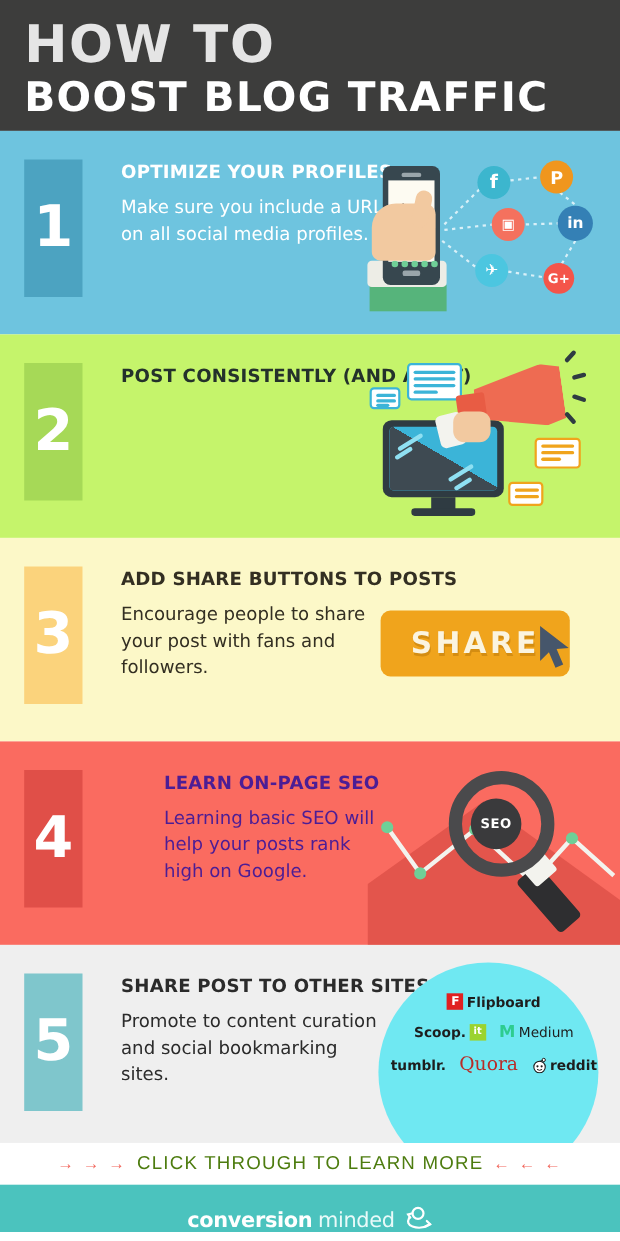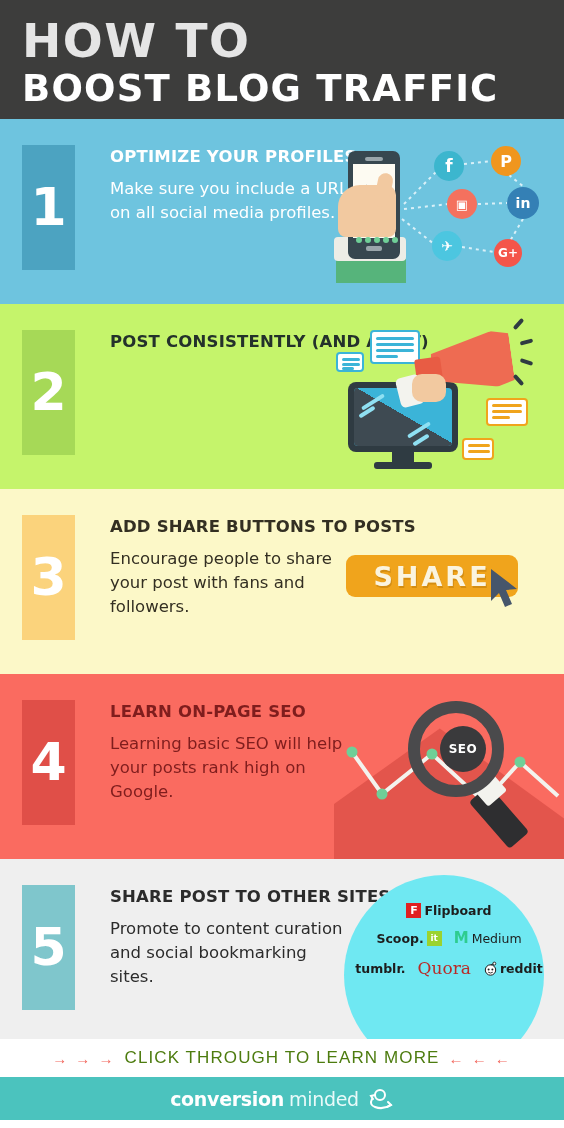--- a/index.html
+++ b/index.html
@@ -88,21 +88,21 @@
   .s2 { background:#C5F46B; }
   .s2 .numbox { background:#A6D957; }
   .s2 .copy h3, .s2 .copy p { color:#24312B; }
 
   .s3 { background:#FCF8C8; }
   .s3 .numbox { background:#FBD37C; }
   .s3 .copy h3, .s3 .copy p { color:#332F22; }
 
   .s4 { background:#FA6B60; }
   .s4 .numbox { background:#E04F48; }
-  .s4 .copy h3, .s4 .copy p { color:#7f1d1d; }
+  .s4 .copy h3, .s4 .copy p { color:#4c1d95;margin-left:39px; }
 
   .s5 { background:#EFEFEF; height:180px; }
   .s5 .numbox { background:#7FC6CC; }
   .s5 .copy h3, .s5 .copy p { color:#2B2B2B; }
 
   
   .cta {
     height:38px;
     background:#FFFFFF;
     display:flex;
@@ -121,21 +121,21 @@
     font-size:15px;
     color:#F2685E;
     letter-spacing:2px;
   }
 
   
   .footer {
     height:43px;
     background:#4BC3BE;
     display:flex;
-    align-items:center;
+    align-items:flex-end;
     justify-content:center;
     gap:5px;
   }
   .footer .lg1 {
     font-size:19px; font-weight:bold; color:#FFFFFF;
     font-family:"DejaVu Sans", sans-serif; letter-spacing:-0.3px;
   }
   .footer .lg2 {
     font-size:19px; font-weight:400; color:#E9FAF9;
     font-family:"DejaVu Sans", sans-serif; letter-spacing:-0.3px;
@@ -198,21 +198,21 @@
   .mega-hand { position:absolute; left:78px; top:70px; width:34px; height:28px; background:#F2C9A0; border-radius:10px; }
   .mega-cuff { position:absolute; left:64px; top:72px; width:24px; height:30px; background:#F3F3EE; border-radius:5px; transform:rotate(-14deg);}
   .mega-ray { position:absolute; background:#2F3B42; width:13px; height:4px; border-radius:2px; }
 
   .bub { position:absolute; border-radius:4px; }
   .bub i { position:absolute; left:4px; height:2.5px; border-radius:2px; display:block; }
 
   
   .share-btn {
     position:absolute; left:12px; top:66px;
-    width:172px; height:42px; background:#F0A41C;
+    width:172px; height:60px; background:#F0A41C;
     border-radius:9px;
     display:flex; align-items:center; justify-content:center;
   }
   .share-btn span {
     font-size:27px; font-weight:bold; letter-spacing:3px;
     color:#FBF4DF; font-family:"DejaVu Sans", sans-serif;
     text-shadow:1px 2px 0 rgba(160,100,0,0.35);
   }
   .cursor { position:absolute; left:155px; top:78px; width:36px; height:46px; }
 
@@ -220,21 +220,21 @@
   .seo-shadow {
     position:absolute; left:0; top:40px; width:230px; height:145px;
     background:#E3554C;
     clip-path: polygon(0% 62%, 46% 10%, 100% 72%, 100% 100%, 0% 100%);
   }
   .seo-ring {
     position:absolute; left:74px; top:27px; width:96px; height:96px;
     border:12px solid #4A4A4C; border-radius:50%;
   }
   .seo-dot {
-    position:absolute; left:106px; top:52px; width:46px; height:46px;
+    position:absolute; left:94px; top:52px; width:46px; height:46px;
     background:#3A3A3C; border-radius:50%;
     display:flex; align-items:center; justify-content:center;
   }
   .seo-dot span { font-size:12px; font-weight:bold; color:#fff; font-family:"DejaVu Sans", sans-serif; letter-spacing:0.5px;}
   .seo-handle { position:absolute; left:152px; top:112px; width:26px; height:62px; background:#2E2E30; border-radius:4px; transform:rotate(-41deg); }
   .seo-ferrule { position:absolute; left:142px; top:100px; width:25px; height:28px; background:#F3F3EE; border-radius:3px; transform:rotate(-41deg); }
   .zig { position:absolute; left:0; top:10px; }
 
   
   .logo-circle {

